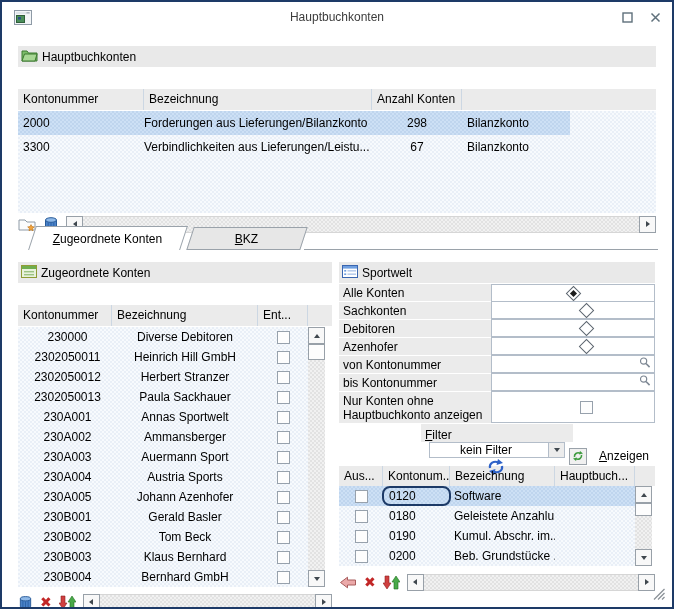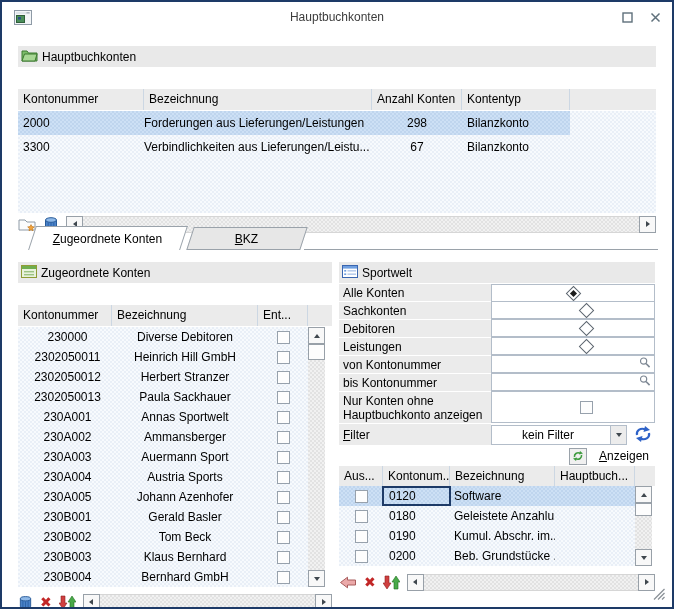--- a/index.html
+++ b/index.html
@@ -62,40 +62,40 @@
   .sthumb{height:16px;background:#fdfdfd;border:1px solid #98a0a8;box-sizing:border-box;cursor:pointer;}
   .vtrack{flex:1;}
   .cb{width:11px;height:11px;border:1px solid #97a1ac;background:#fdfdfd;display:inline-block;cursor:pointer;}
   
   .frow{display:flex;}
   .flabel{width:152px;background:#ebebeb;border-bottom:1px solid #fff;box-sizing:border-box;padding:2px 4px 0 4px;line-height:14px;}
   .fval{flex:1;background:#fff;border:1px solid #b3bdc9;box-sizing:border-box;display:flex;align-items:center;justify-content:center;position:relative;}
   .frow + .frow .fval, .frow + .frow .combo{margin-top:-1px;padding-left:26px;}
   .h18{height:18px;} .h18 .fval{height:18px;}
   .h32{height:32px;} .h32 .fval{height:32px;}
-  .h22{height:22px;}
+  .h22{height:22px;flex-direction:column;}
   .dia{width:9px;height:9px;border:1px solid #5d6670;transform:rotate(45deg);background:#fff;position:relative;cursor:pointer;}
   .dia-sel::after{content:"";position:absolute;left:2px;top:2px;right:2px;bottom:2px;background:#1b1b1b;}
   .mag{position:absolute;right:3px;top:50%;transform:translateY(-50%);}
   .combo{width:136px;height:20px;background:#fff;border:1px solid #b3bdc9;box-sizing:border-box;display:flex;align-items:center;cursor:pointer;}
   .combo-text{flex:1;padding-left:4px;white-space:nowrap;overflow:hidden;}
   .ddbtn{width:15px;height:100%;background:#ececec;border-left:1px solid #b3bdc9;display:flex;align-items:center;justify-content:center;}
   .filter-extra{flex:1;display:flex;align-items:center;justify-content:flex-end;padding-right:2px;}
   .anz-row{height:20px;display:flex;align-items:center;justify-content:flex-end;gap:12px;padding-right:6px;}
   .anz-btn{width:18px;height:17px;background:#f0f0f0;border:1px solid #9aa2aa;display:flex;align-items:center;justify-content:center;padding:0;cursor:pointer;}
   .anz-lbl{cursor:pointer;display:inline-block;}
   
   .rw1{width:44px;}.rw2{width:67px;}.rw3{width:105px;}.rw4{width:80px;}
   .rrows{width:296px;height:80px;}
   .rrow{display:flex;height:20px;align-items:center;white-space:nowrap;}
   .rc1{width:44px;display:flex;justify-content:center;}
   .rc2{width:67px;box-sizing:border-box;padding-left:6px;line-height:18px;}
   .rc3{width:105px;box-sizing:border-box;padding-left:4px;overflow:hidden;}
   .rc4{width:80px;}
-  .focus-cell{outline:2px solid #1d3a67;outline-offset:-1px;}
+  .focus-cell{outline:2px solid #1d3a67;outline-offset:-1px;border-radius:7px;}
   .rthead{height:20px;background:#ebebeb;display:flex;margin-bottom:0;}
   .grip{position:absolute;right:6px;bottom:4px;cursor:nwse-resize;}
   .redx{color:#c22727;font-weight:bold;font-size:14px;line-height:14px;font-family:"DejaVu Sans",sans-serif;}
 </style>
 </head>
 <body>
 
 <div class="window">
 
   <div class="titlebar">
@@ -128,27 +128,26 @@
       <span><svg width="17" height="14" viewBox="0 0 17 14">
             <path d="M1 3 h5 l1.5 2 H16 v8 H1 z" fill="#7dbd6b" stroke="#3c7a31"></path>
             <path d="M1 13 L3.5 6 H16 L14 13 z" fill="#a8d795" stroke="#3c7a31"></path>
           </svg></span>
       <span>Hauptbuchkonten</span>
     </div>
     <div class="thead">
       <div class="hcell hw1">Kontonummer</div>
       <div class="hcell hw2">Bezeichnung</div>
       <div class="hcell hw3">Anzahl Konten</div>
-      <div class="hcell hw4">Kontentyp</div>
       <div class="hcell hfill"></div>
     </div>
     <div class="mbody dot">
       <div class="mrow sel">
         <div class="mc1">2000</div>
-        <div class="mc2">Forderungen aus Lieferungen/Leistungen</div>
+        <div class="mc2">Forderungen aus Lieferungen/Bilanzkonto</div>
         <div class="mc3">298</div>
         <div class="mc4">Bilanzkonto</div>
       </div>
       <div class="mrow">
         <div class="mc1">3300</div>
         <div class="mc2">Verbindlichkeiten aus Lieferungen/Leistu...</div>
         <div class="mc3">67</div>
         <div class="mc4">Bilanzkonto</div>
       </div>
     </div>
@@ -361,21 +360,21 @@
           <span class="dia"></span>
         </div>
       </div>
     <div class="frow h18">
         <div class="flabel">Debitoren</div>
         <div class="fval">
           <span class="dia"></span>
         </div>
       </div>
     <div class="frow h18">
-        <div class="flabel">Leistungen</div>
+        <div class="flabel">Azenhofer</div>
         <div class="fval">
           <span class="dia"></span>
         </div>
       </div>
     <div class="frow h18">
         <div class="flabel">von Kontonummer</div>
         <div class="fval">
           <span class="mag"><svg width="12" height="12" viewBox="0 0 12 12">
               <circle cx="4.6" cy="4.6" r="3.1" fill="none" stroke="#7e8894" stroke-width="1.2"></circle>
               <line x1="7" y1="7" x2="10.6" y2="10.6" stroke="#7e8894" stroke-width="1.6"></line>

